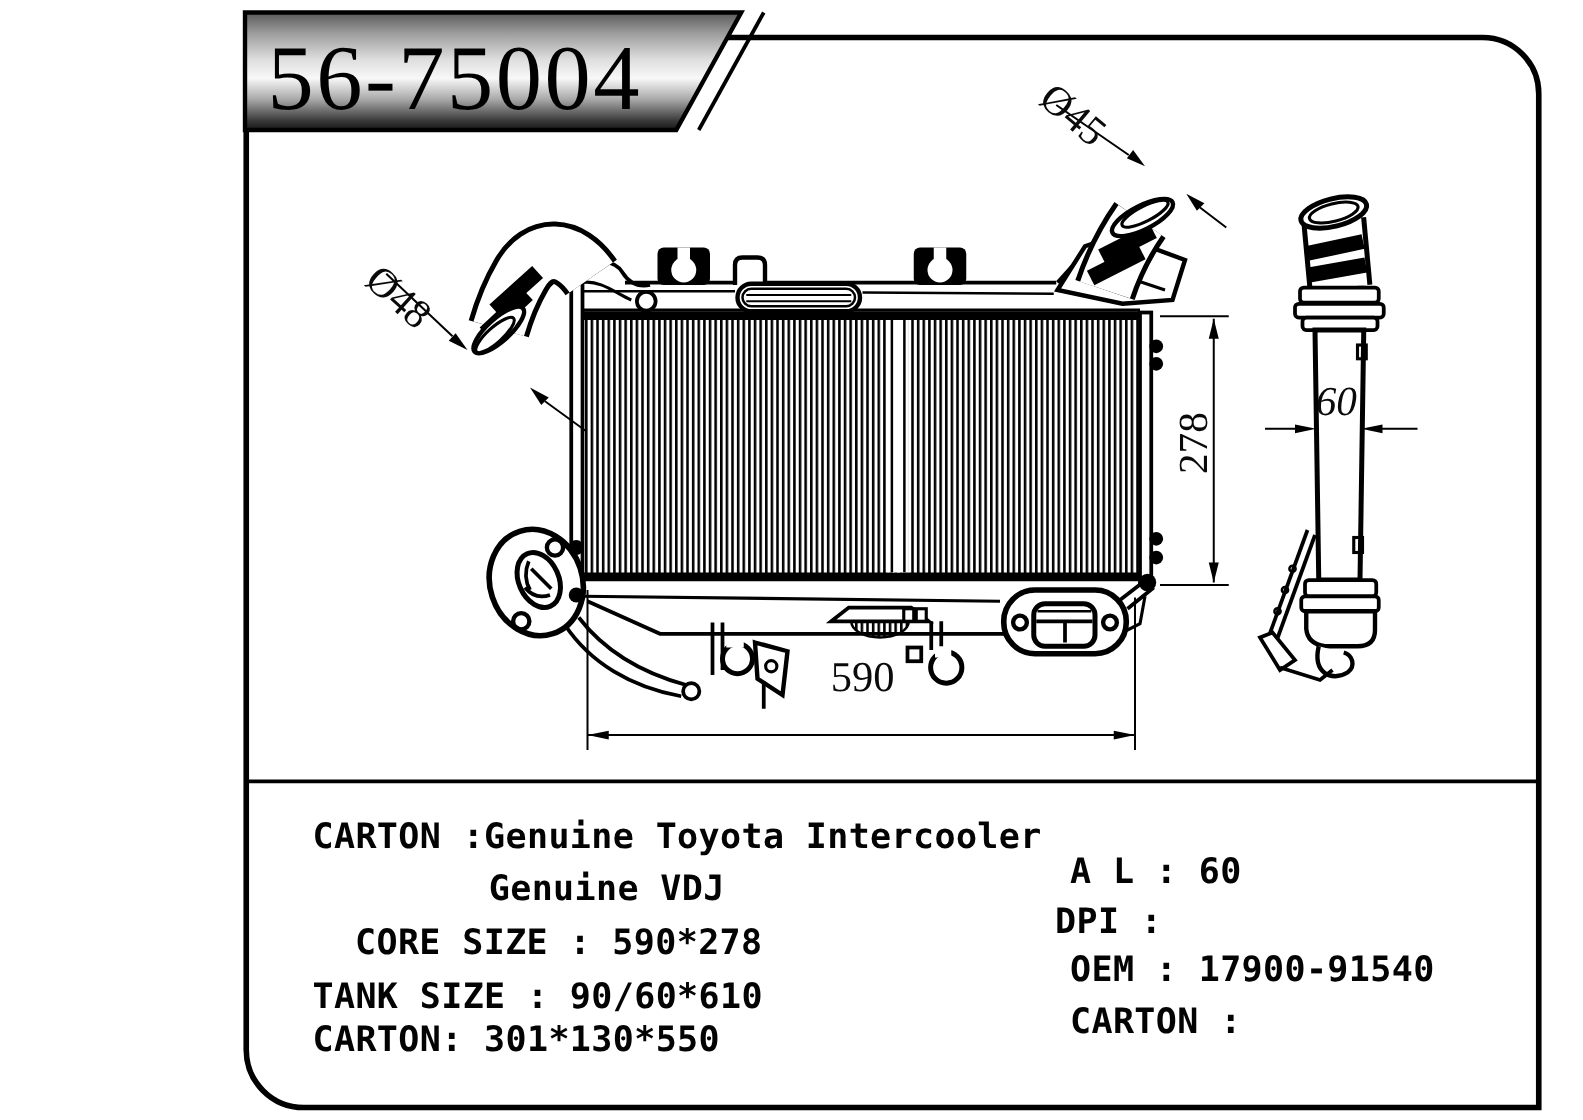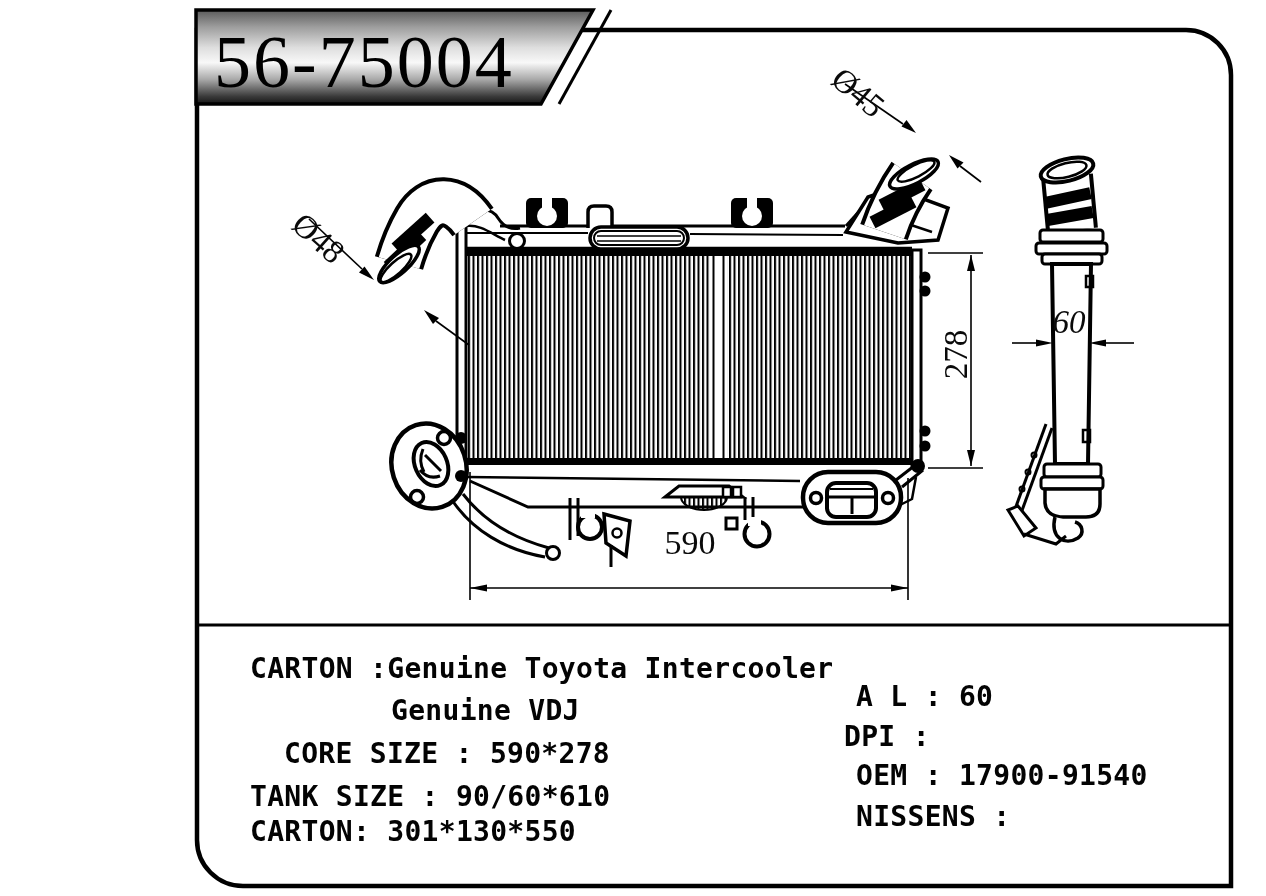--- a/index.html
+++ b/index.html
@@ -252,16 +252,16 @@
 
 <div>
   <div class="spec-line" style="left:250px;top:655px;">CARTON :Genuine Toyota Intercooler</div>
   <div class="spec-line" style="left:391px;top:697px;">Genuine VDJ</div>
   <div class="spec-line" style="left:236px;top:740px;margin-left:48px;">CORE SIZE : 590*278</div>
   <div class="spec-line" style="left:250px;top:783px;">TANK SIZE : 90/60*610</div>
   <div class="spec-line" style="left:250px;top:818px;">CARTON: 301*130*550</div>
   <div class="spec-line" style="left:856px;top:683px;">A L : 60</div>
   <div class="spec-line" style="left:844px;top:723px;">DPI :</div>
   <div class="spec-line" style="left:856px;top:762px;">OEM : 17900-91540</div>
-  <div class="spec-line" style="left:856px;top:803px;">NISSENS :</div>
+  <div class="spec-line" style="left:856px;top:803px;">CARTON :</div>
 </div>
 
 </div>
 
 </body></html>

